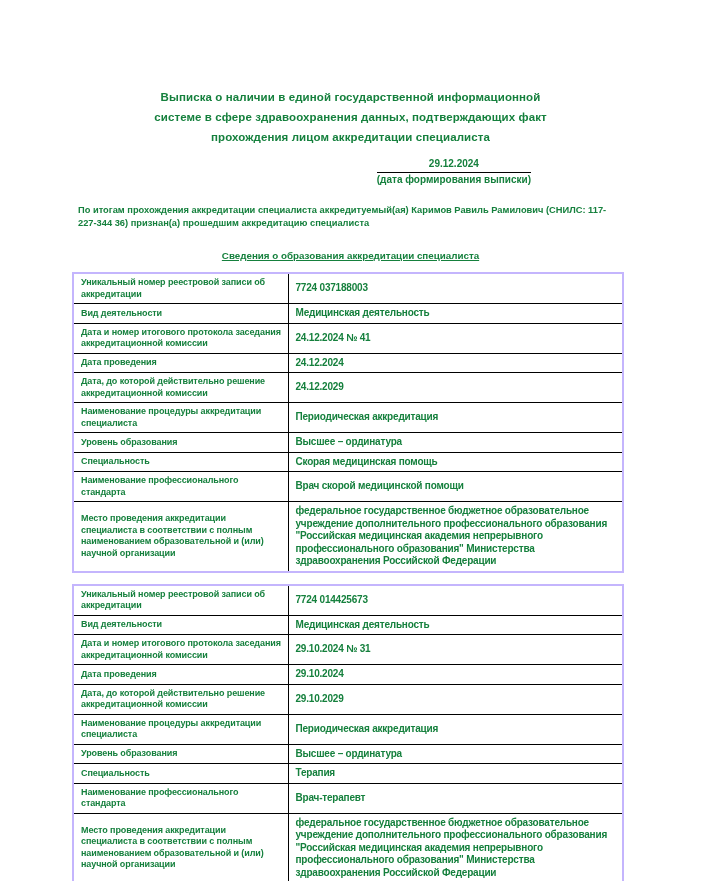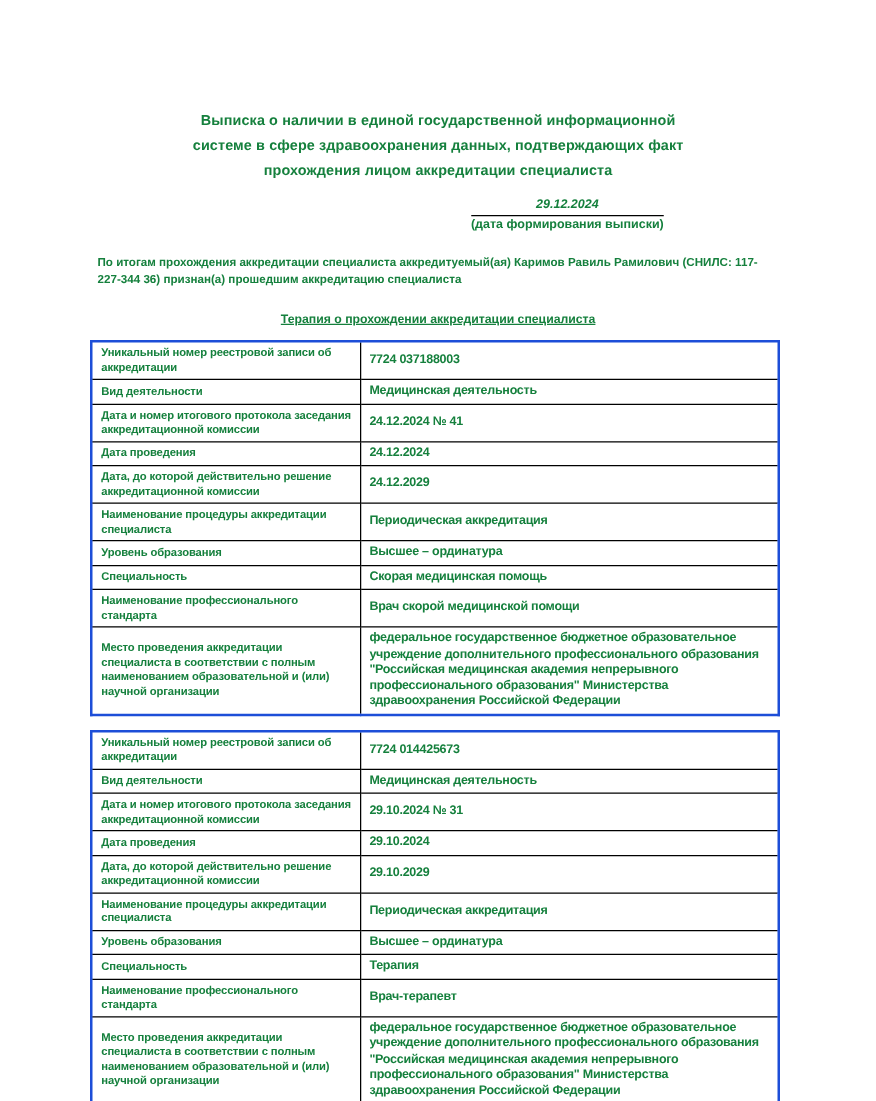--- a/index.html
+++ b/index.html
@@ -27,21 +27,20 @@
     width: fit-content;
     margin: 11px 170px 0 auto;
     text-align: center;
   }
   .date-value {
     display: block;
     font-size: 10px;
     line-height: 12px;
     padding: 0 6px 2px 6px;
     border-bottom: 1.5px solid #000;
-    font-style: italic;
   }
   .date-caption {
     font-size: 10px;
     line-height: 12px;
     padding-top: 1px;
   }
   .intro {
     width: 545px;
     margin: 18px auto 0 auto;
     text-align: left;
@@ -59,21 +58,21 @@
     margin-top: 13px;
     text-align: center;
     font-size: 12.3px;
     line-height: 15px;
   }
   table.acc-table {
     table-layout: fixed;
     border-collapse: collapse;
     width: 550px;
     margin: 10px 0 0 72px;
-    border: 2px solid #1d4ed8;
+    border: 2px solid #c4b5fd;
   }
   table.acc-table + table.acc-table { margin-top: 11px; }
   table.acc-table td {
     border: 1.5px solid #000;
     vertical-align: middle;
     padding: 3px 4px 3px 7px;
     overflow: hidden;
   }
   td.cell-label {
     font-size: 9px;
@@ -98,21 +97,21 @@
     <div>прохождения лицом аккредитации специалиста</div>
   </div>
 
   <div class="date-block">
     <span class="date-value">29.12.2024</span>
     <div class="date-caption">(дата формирования выписки)</div>
   </div>
 
   <p class="intro">По итогам прохождения аккредитации специалиста аккредитуемый(ая) Каримов Равиль Рамилович (СНИЛС: 117-227-344 36) признан(а) прошедшим аккредитацию специалиста</p>
 
-  <div class="section-heading">Терапия о прохождении аккредитации специалиста</div>
+  <div class="section-heading">Сведения о образования аккредитации специалиста</div>
 
 
   <table class="acc-table">
     <colgroup>
         <col style="width:215px">
         <col style="width:335px">
       </colgroup>
     <tbody>
       <tr>
         <td class="cell-label">Уникальный номер реестровой записи об аккредитации</td>

